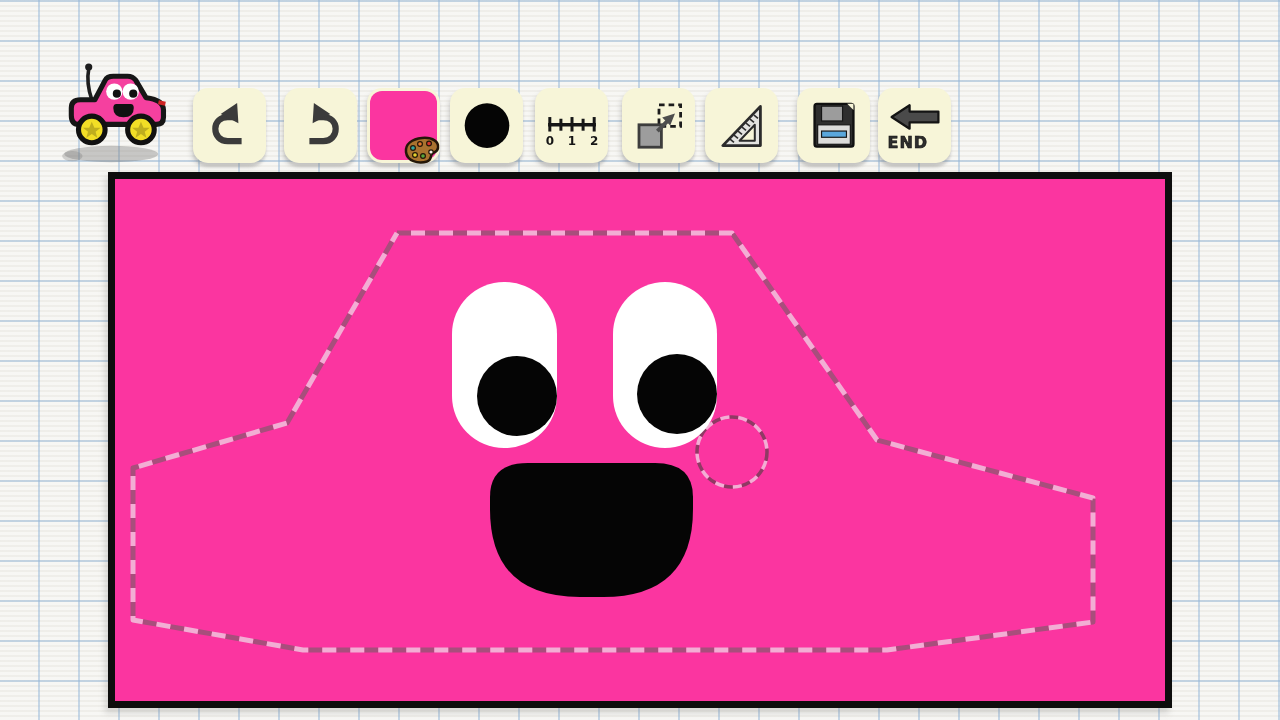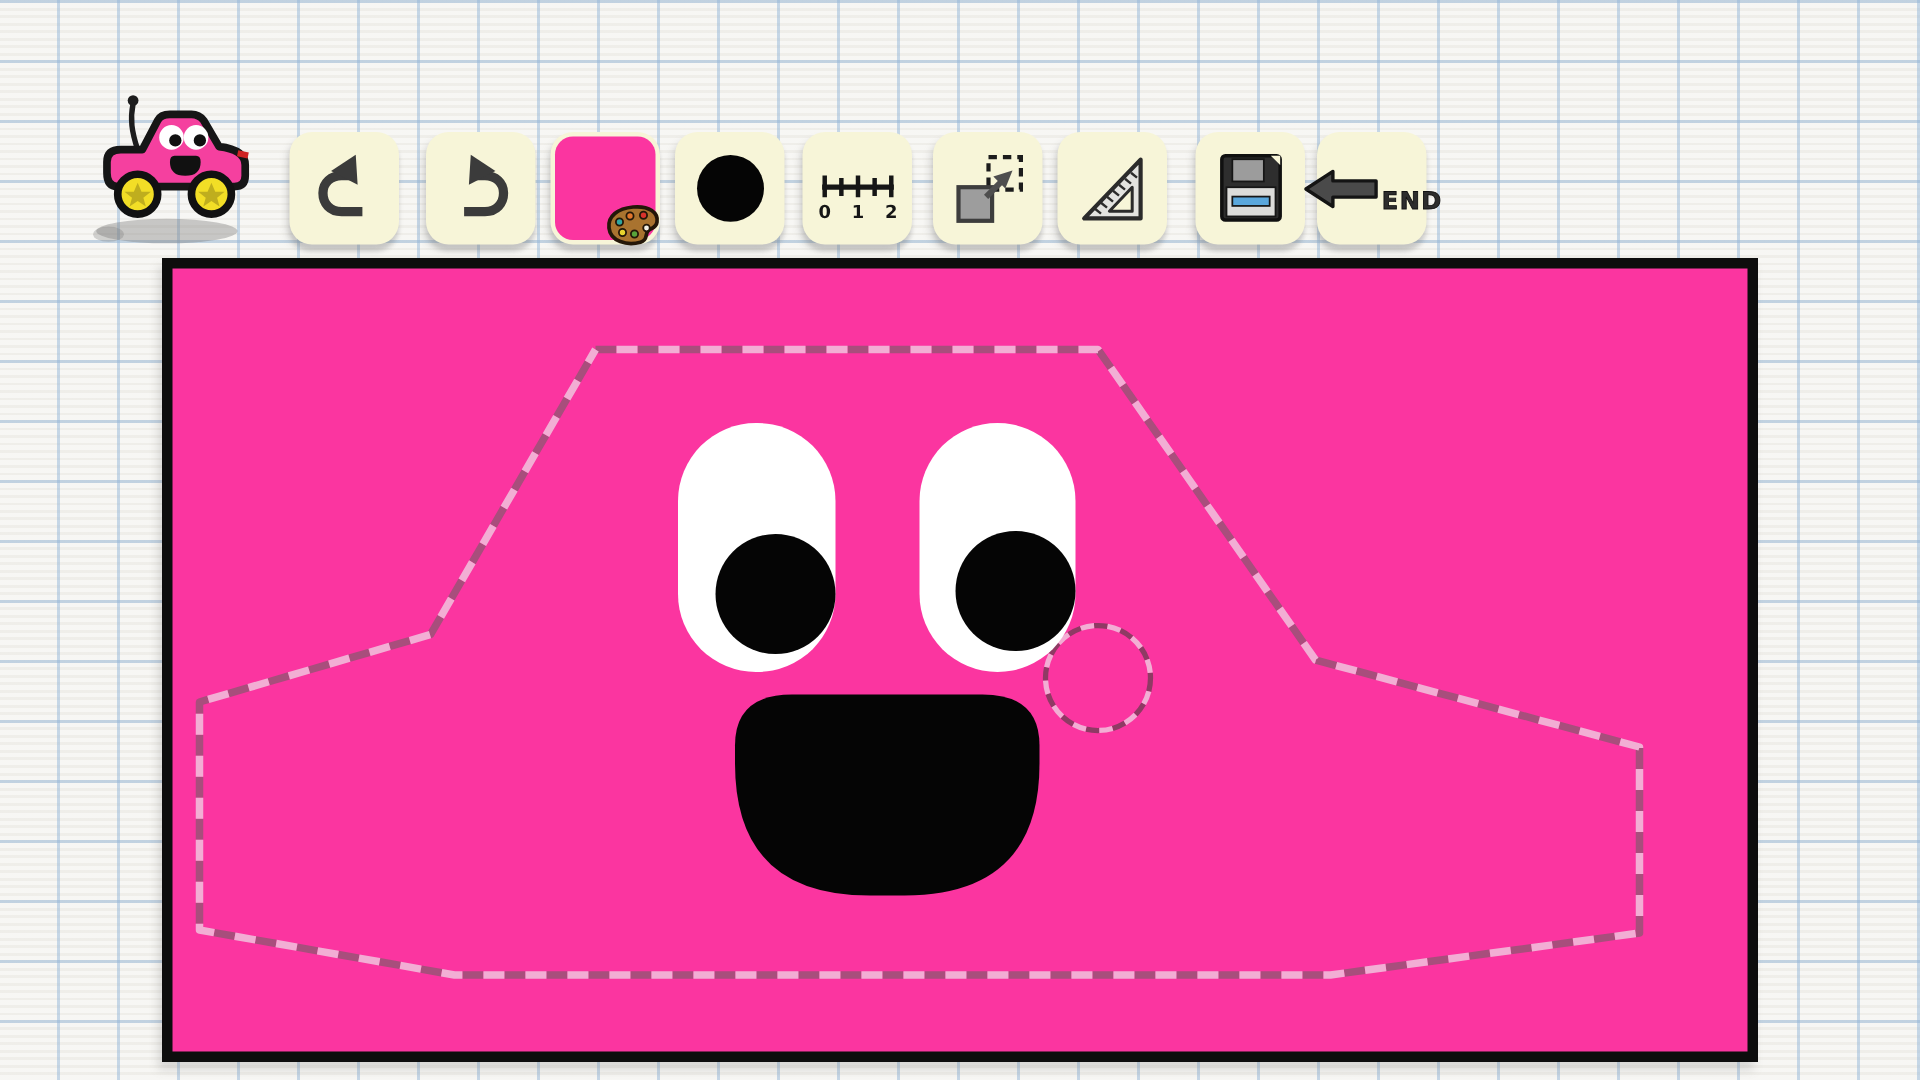--- a/index.html
+++ b/index.html
@@ -35,21 +35,21 @@
     box-shadow:-3px 5px 6px rgba(120,120,120,.25);
   }
   .paint-canvas svg{position:absolute;left:0;top:0;}
   
   .mascot{position:absolute;left:58px;top:52px;width:128px;height:114px;}
   .end-label{
     font-weight:bold;font-size:16px;letter-spacing:1px;color:#2d2d2d;
     -webkit-text-stroke:.6px #111;
     line-height:1;margin-top:2px;
   }
-  .end-btn-inner{display:flex;align-items:flex-end;}
+  .end-btn-inner{display:flex;flex-direction:column;align-items:flex-start;}
 </style>
 </head>
 <body>
 
 <svg class="mascot" viewBox="0 0 125 110" aria-hidden="true">
   <ellipse cx="52" cy="99" rx="46" ry="8" fill="rgba(120,120,120,.38)"></ellipse>
   <ellipse cx="14" cy="101" rx="10" ry="5" fill="rgba(120,120,120,.30)"></ellipse>
 
   <path d="M33,46 C29,34 28,26 30,16" fill="none" stroke="#1d1d1d" stroke-width="3.5"></path>
   <circle cx="30" cy="14" r="3.5" fill="#1d1d1d"></circle>

